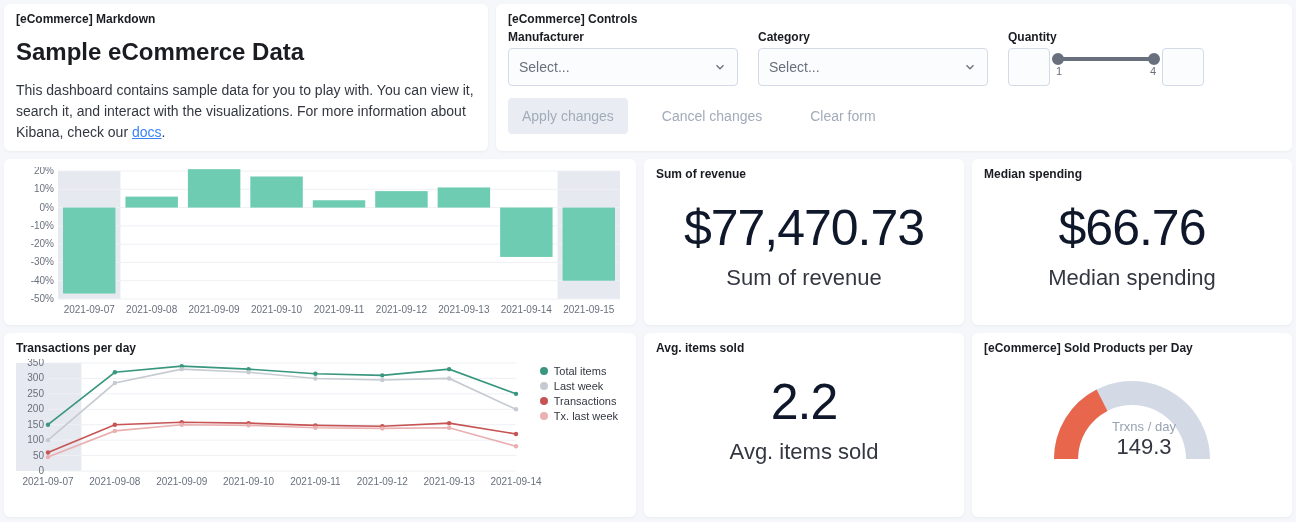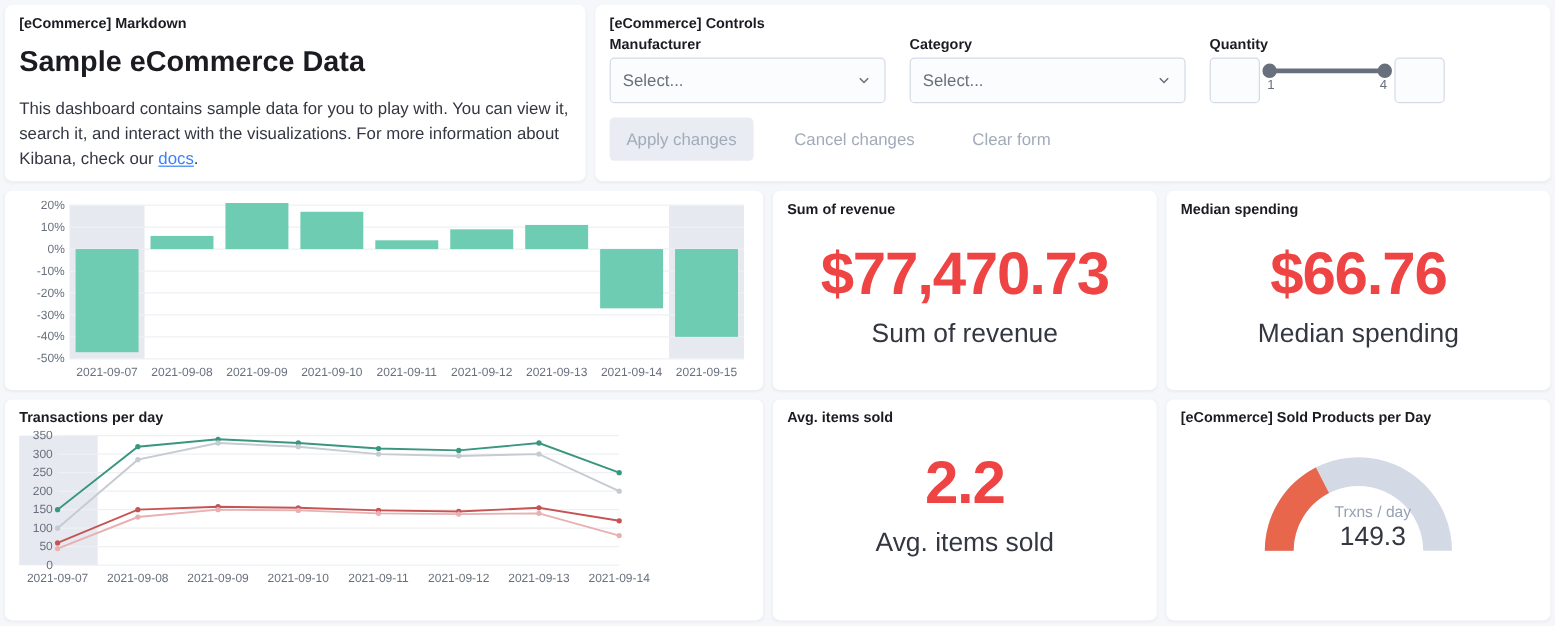--- a/index.html
+++ b/index.html
@@ -135,23 +135,23 @@
     margin-top:8px;
   }
   .row3 {
     display:grid;
     grid-template-columns: 632px 1fr 1fr;
     grid-gap:8px;
     margin-top:8px;
   }
   .metric-value {
     font-size: 50px;
-    font-weight:700;
+    font-weight:400;
     text-align:center;
-    color:#ef4444;
+    color:#0f172a;
     margin-top:18px;
     letter-spacing:-1px;
   }
   .metric-label {
     font-size:22px;
     text-align:center;
     color:#343741;
     margin-top:8px;
     margin-bottom:8px;
   }
@@ -370,20 +370,38 @@
           <circle cx="500" cy="87.31428571428572" r="2.2" fill="#e8b0b0"></circle>
           <text class="axis-text" x="32" y="126" text-anchor="middle">2021-09-07</text>
           <text class="axis-text" x="98.85714285714285" y="126" text-anchor="middle">2021-09-08</text>
           <text class="axis-text" x="165.7142857142857" y="126" text-anchor="middle">2021-09-09</text>
           <text class="axis-text" x="232.57142857142856" y="126" text-anchor="middle">2021-09-10</text>
           <text class="axis-text" x="299.4285714285714" y="126" text-anchor="middle">2021-09-11</text>
           <text class="axis-text" x="366.2857142857143" y="126" text-anchor="middle">2021-09-12</text>
           <text class="axis-text" x="433.1428571428571" y="126" text-anchor="middle">2021-09-13</text>
           <text class="axis-text" x="500" y="126" text-anchor="middle">2021-09-14</text>
         </svg>
+      <div class="legend">
+        <div class="legend-item">
+            <span class="legend-dot" style="background:#39967f"></span>
+            <span>Total items</span>
+          </div>
+        <div class="legend-item">
+            <span class="legend-dot" style="background:#c6cad1"></span>
+            <span>Last week</span>
+          </div>
+        <div class="legend-item">
+            <span class="legend-dot" style="background:#c75454"></span>
+            <span>Transactions</span>
+          </div>
+        <div class="legend-item">
+            <span class="legend-dot" style="background:#e8b0b0"></span>
+            <span>Tx. last week</span>
+          </div>
+      </div>
     </div>
   </div>
 
   <div class="panel">
     <div class="panel-title">Avg. items sold</div>
     <div class="metric-value">2.2</div>
     <div class="metric-label">Avg. items sold</div>
   </div>
 
   <div class="panel" style="position:relative">

